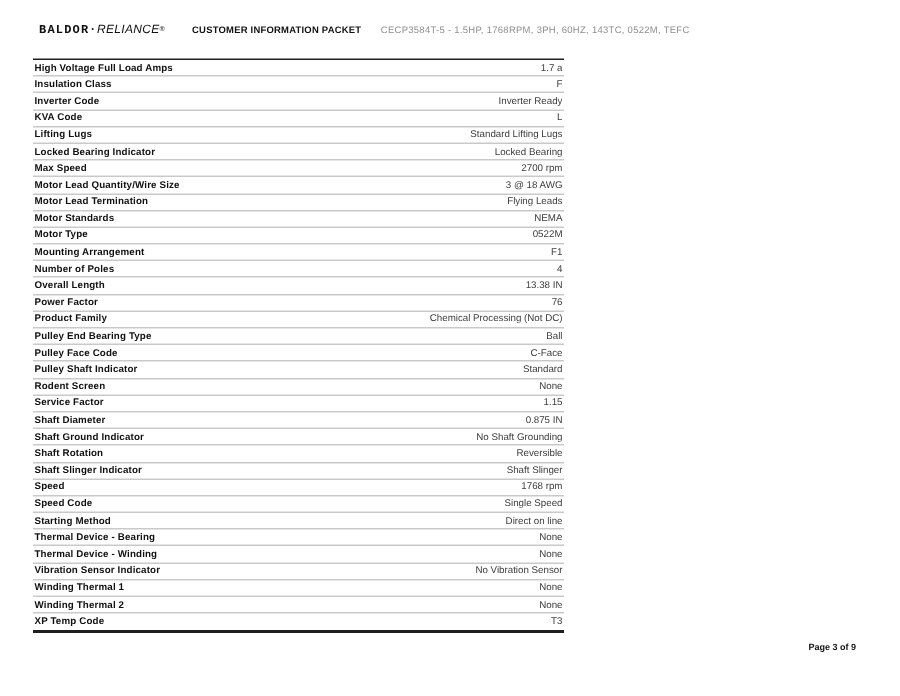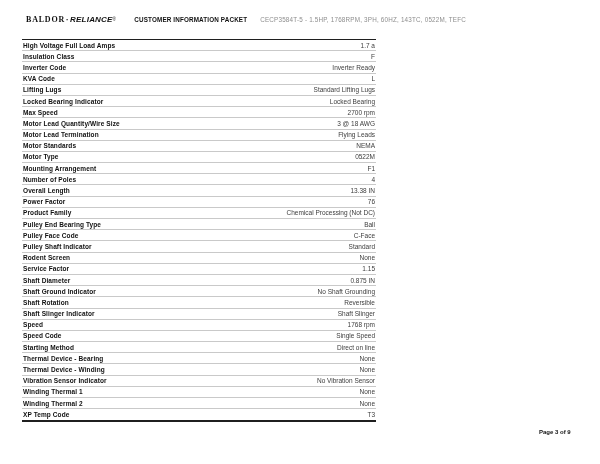--- a/index.html
+++ b/index.html
@@ -23,31 +23,31 @@
     display: flex;
     align-items: baseline;
     white-space: nowrap;
   }
   .logo {
     font-size: 8px;
     color: #111;
     letter-spacing: 0.4px;
   }
   .logo-baldor {
-    font-family: Liberation Serif, serif;
+    font-family: Liberation Mono, monospace;
     font-weight: bold;
     letter-spacing: 0.8px;
   }
   .logo-dot {
     font-weight: bold;
     margin: 0 1px;
   }
   .logo-reliance {
     font-style: italic;
-    font-weight: bold;
+    font-weight: normal;
     letter-spacing: 0.2px;
   }
   .logo-mark {
     font-size: 4.5px;
     font-style: italic;
     vertical-align: 1.5px;
   }
   .cip-title {
     font-size: 6.3px;
     font-weight: bold;

